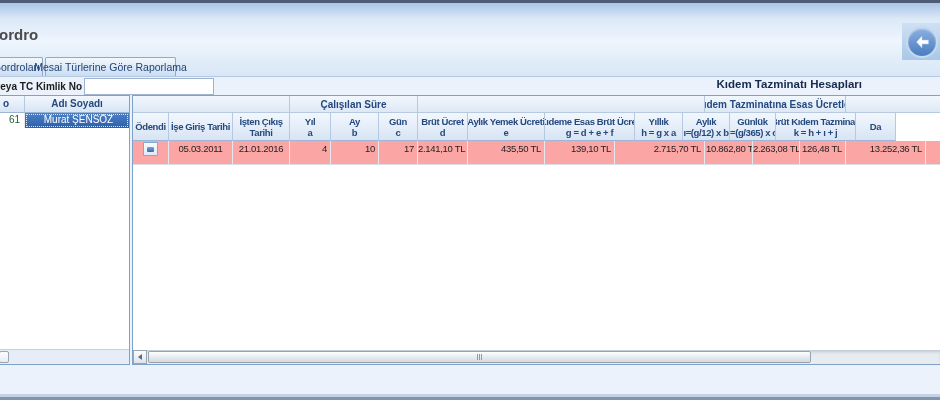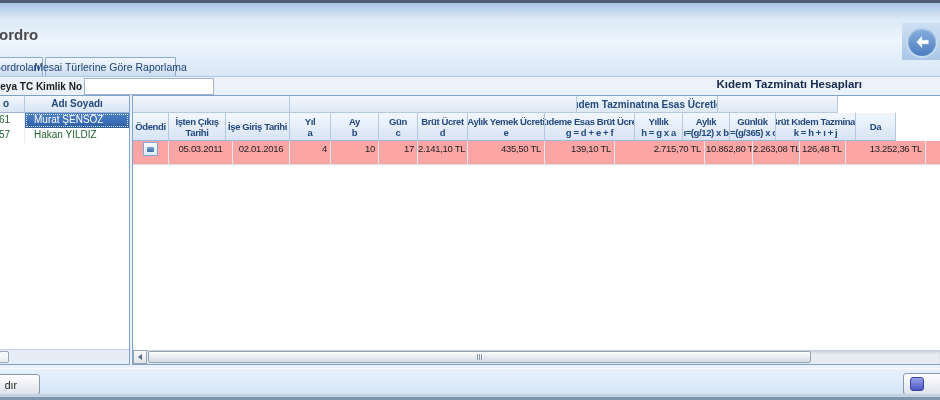--- a/index.html
+++ b/index.html
@@ -41,23 +41,23 @@
               font-size:11.5px;font-weight:bold;color:#16294d;}
 
   
   #left-panel{position:absolute;left:-2px;top:95px;width:132px;height:270px;
               background:#fff;border:1px solid #7ea2c8;box-sizing:border-box;}
   .lh{height:17px;display:flex;background:linear-gradient(#f2f7fd,#d8e4f4);
       border-bottom:1px solid #9db5d6;font-size:10px;font-weight:bold;color:#24497e;box-sizing:border-box;}
   .lh-no{width:26px;padding-left:4px;line-height:16px;border-right:1px solid #b7c9e1;box-sizing:border-box;cursor:pointer;}
   .lh-name{flex:1;text-align:center;line-height:16px;cursor:pointer;}
   .lrow{height:15px;display:flex;font-size:10px;line-height:14px;cursor:pointer;}
-  .lno{width:26px;text-align:left;padding-right:4px;box-sizing:border-box;
+  .lno{width:26px;text-align:right;padding-right:4px;box-sizing:border-box;
        border-right:1px solid #e6eaf1;white-space:nowrap;overflow:hidden;}
-  .lname{flex:1;padding-left:9px;white-space:nowrap;overflow:hidden;}
+  .lname{flex:1;padding-left:3px;white-space:nowrap;overflow:hidden;text-align:center;}
   .green{color:#1e5e2a;}
   .lname.selected{background:linear-gradient(#4c80c6,#2d5fa9);color:#fff;
                   outline:1px dotted #d9e6f5;outline-offset:-2px;}
   .lstrip{position:absolute;left:0;right:0;bottom:0;height:15px;background:#e6edf7;
           border-top:1px solid #c2d1e4;box-sizing:border-box;}
   .lthumb{position:absolute;left:0;top:1px;width:10px;height:12px;border-radius:2px;
           background:linear-gradient(#fdfdfe,#e8ecf1);border:1px solid #9aa6b4;box-sizing:border-box;cursor:pointer;}
 
   
   #main-panel{position:absolute;left:132px;top:95px;width:810px;height:270px;
@@ -143,47 +143,44 @@
 
   <div id="left-panel">
     <div class="lh">
       <div class="lh-no">o</div>
       <div class="lh-name">Adı Soyadı</div>
     </div>
     <div class="lrow">
       <div class="lno green">61</div>
       <div class="lname selected">Murat ŞENSÖZ</div>
     </div>
-    <div class="lrow">
-      <div class="lno green">57</div>
-      <div class="lname green">Hakan YILDIZ</div>
-    </div>
     <div class="lstrip">
       <div class="lthumb"></div>
     </div>
   </div>
 
   <div id="main-panel">
     <div class="grow">
       <div class="gc g0"></div>
+      <div class="gc g1">Çalışılan Süre</div>
       <div class="gc g2"></div>
       <div class="gc g3">Kıdem Tazminatına Esas Ücretler</div>
       <div class="gc g4"></div>
     </div>
     <div class="hrow">
       <div class="hc c0">
           <span>Ödendi</span>
         </div>
+      <div class="hc c1">
+          <span>İşe Giriş Tarihi</span>
+        </div>
       <div class="hc c2">
           <span>İşten Çıkış</span>
           <span>Tarihi</span>
         </div>
-      <div class="hc c1">
-          <span>İşe Giriş Tarihi</span>
-        </div>
       <div class="hc c3">
           <span>Yıl</span>
           <span>a</span>
         </div>
       <div class="hc c4">
           <span>Ay</span>
           <span>b</span>
         </div>
       <div class="hc c5">
           <span>Gün</span>
@@ -221,21 +218,21 @@
           <span>Da</span>
         </div>
     </div>
     <div class="drow">
       <div class="dc c0">
           <div class="chk">
             <i></i>
           </div>
         </div>
       <div class="dc c1 ctr">05.03.2011</div>
-      <div class="dc c2 ctr">02.01.2016</div>
+      <div class="dc c2 ctr">21.01.2016</div>
       <div class="dc c3 num">4</div>
       <div class="dc c4 num">10</div>
       <div class="dc c5 num">17</div>
       <div class="dc c6 num">2.141,10 TL</div>
       <div class="dc c7 num">435,50 TL</div>
       <div class="dc c8 num">139,10 TL</div>
       <div class="dc c9 num">2.715,70 TL</div>
       <div class="dc c10 clipleft">10.862,80 TL</div>
       <div class="dc c11 num">2.263,08 TL</div>
       <div class="dc c12 num">126,48 TL</div>
@@ -249,23 +246,15 @@
       <div class="sthumb">
         <span class="grip">
             <i></i>
             <i></i>
             <i></i>
           </span>
       </div>
     </div>
   </div>
 
-  <div id="bottom-bar">
-    <button id="btn-print" class="btn">
-        <span>dır</span>
-      </button>
-    <button id="btn-right" class="btn">
-        <span class="pic"></span>
-      </button>
-  </div>
   <div id="strip1"></div>
   <div id="strip2"></div>
 </div>
 
 </body></html>

